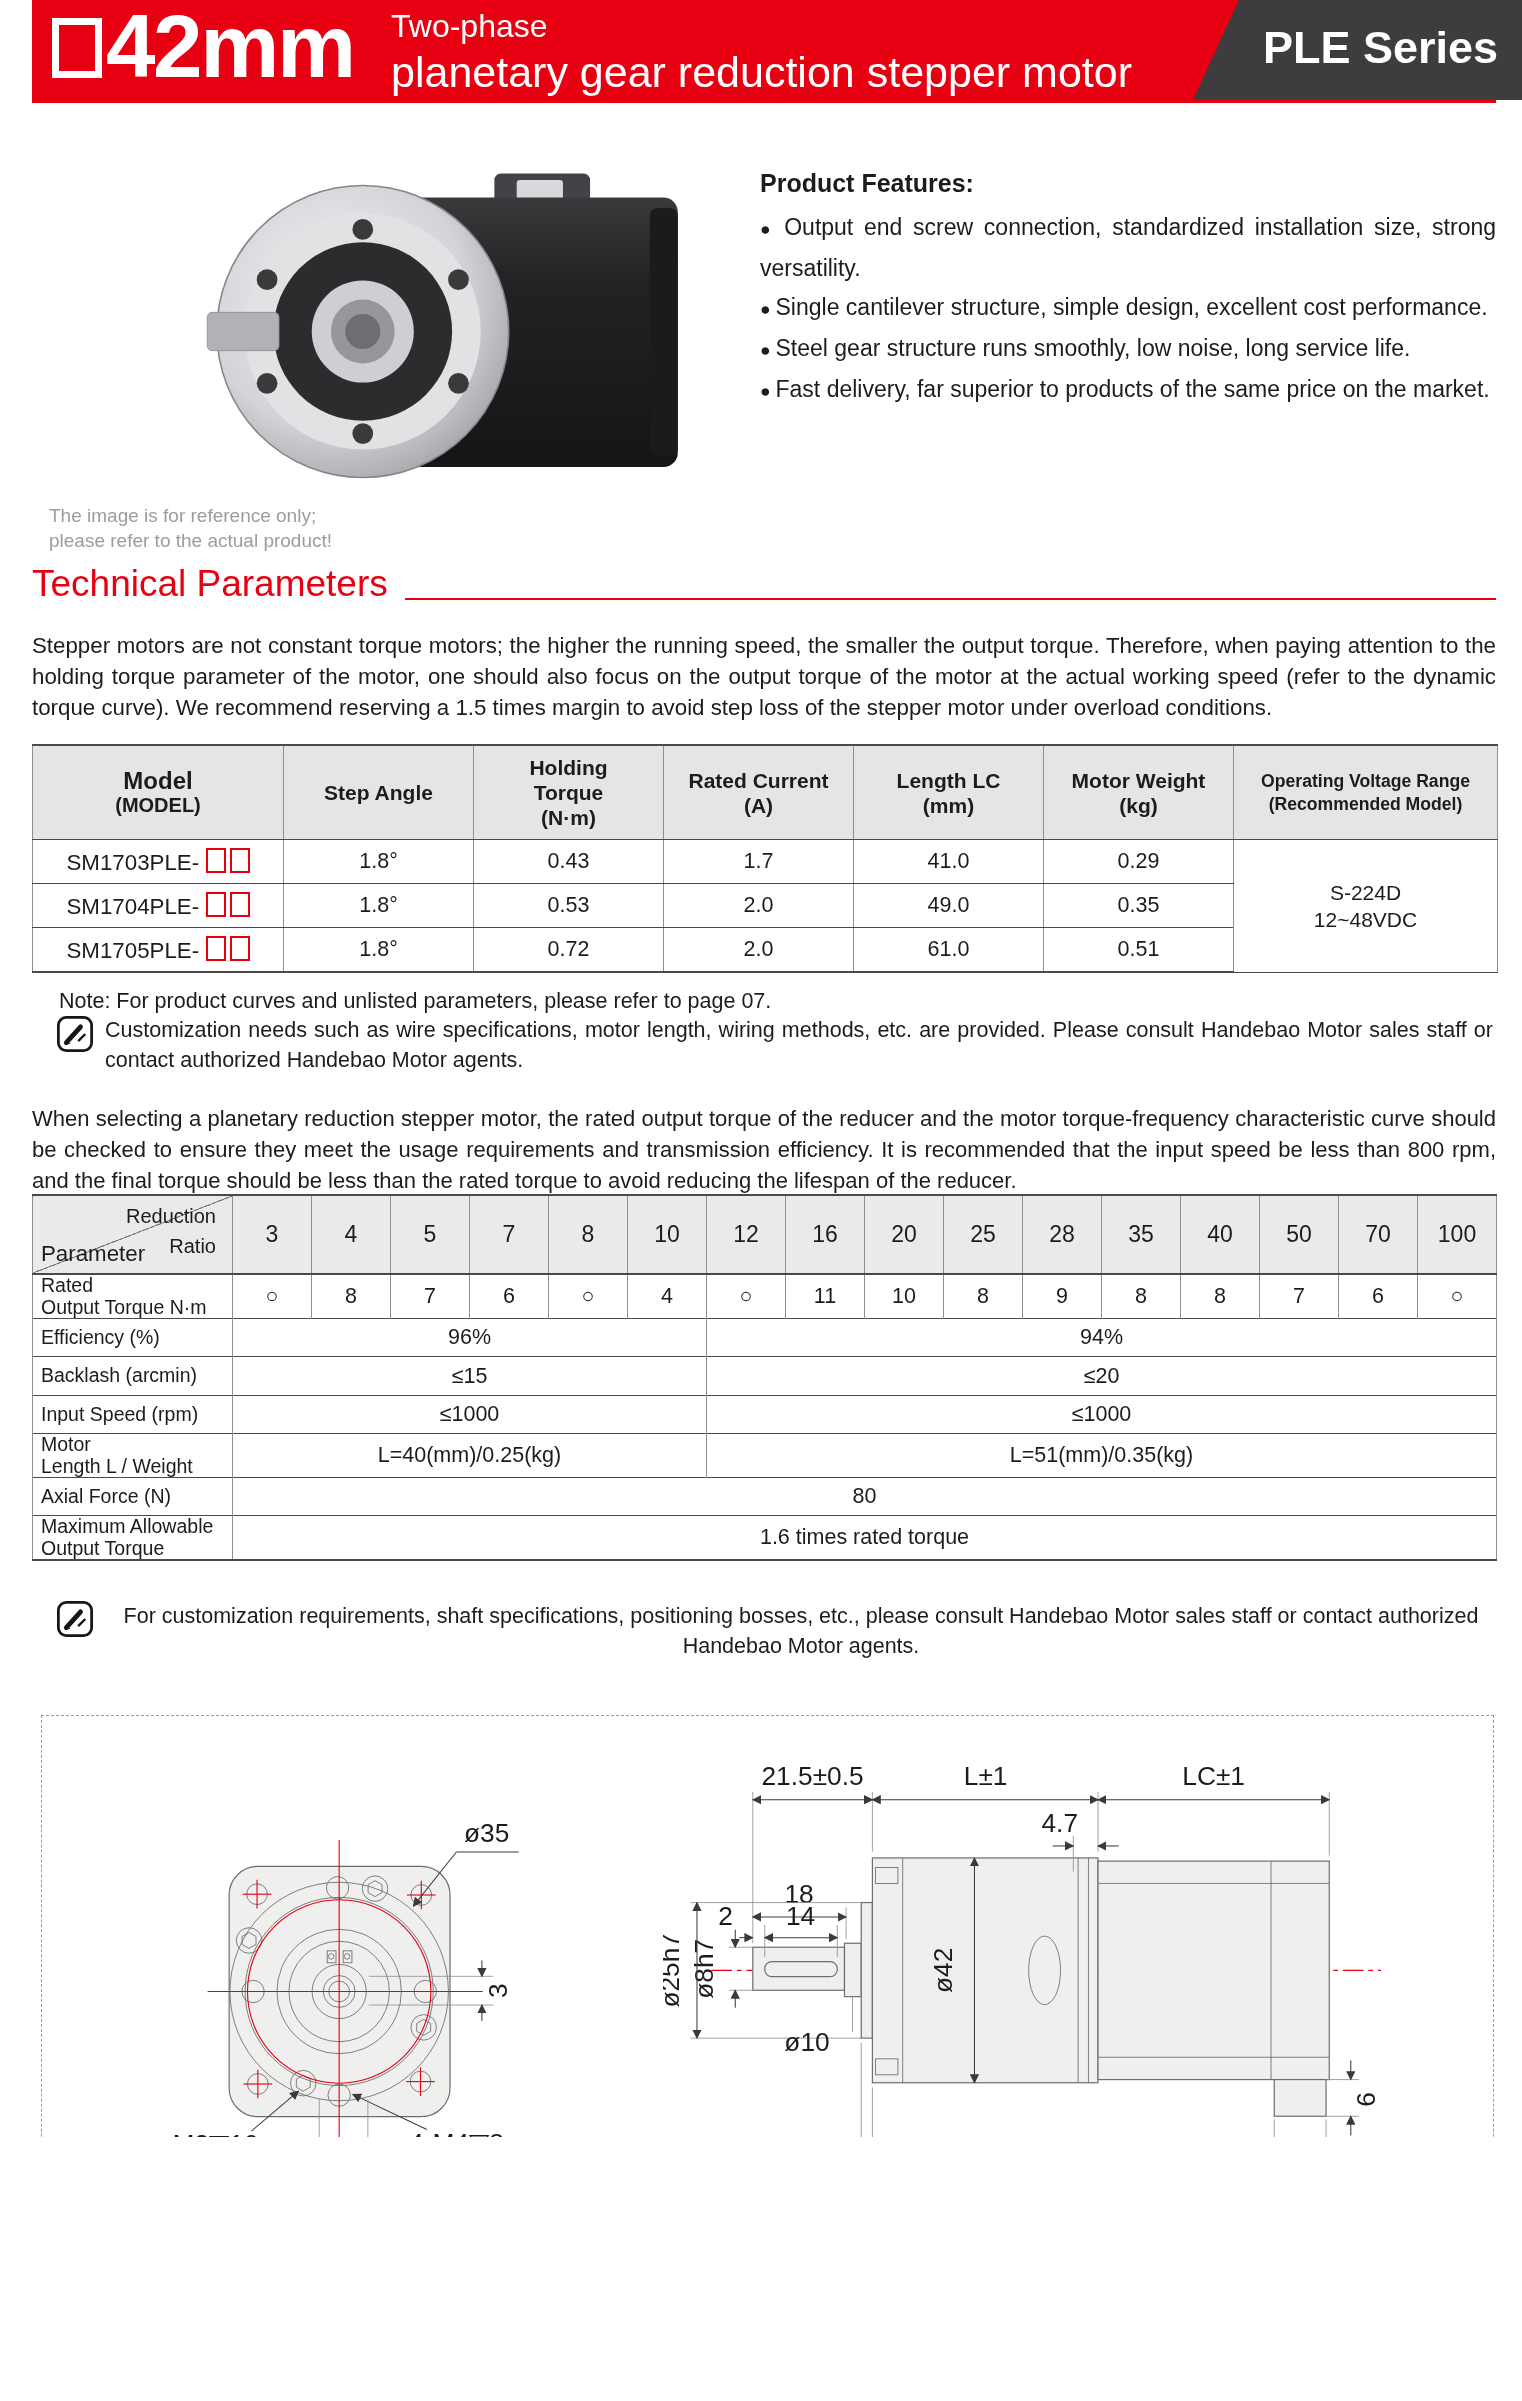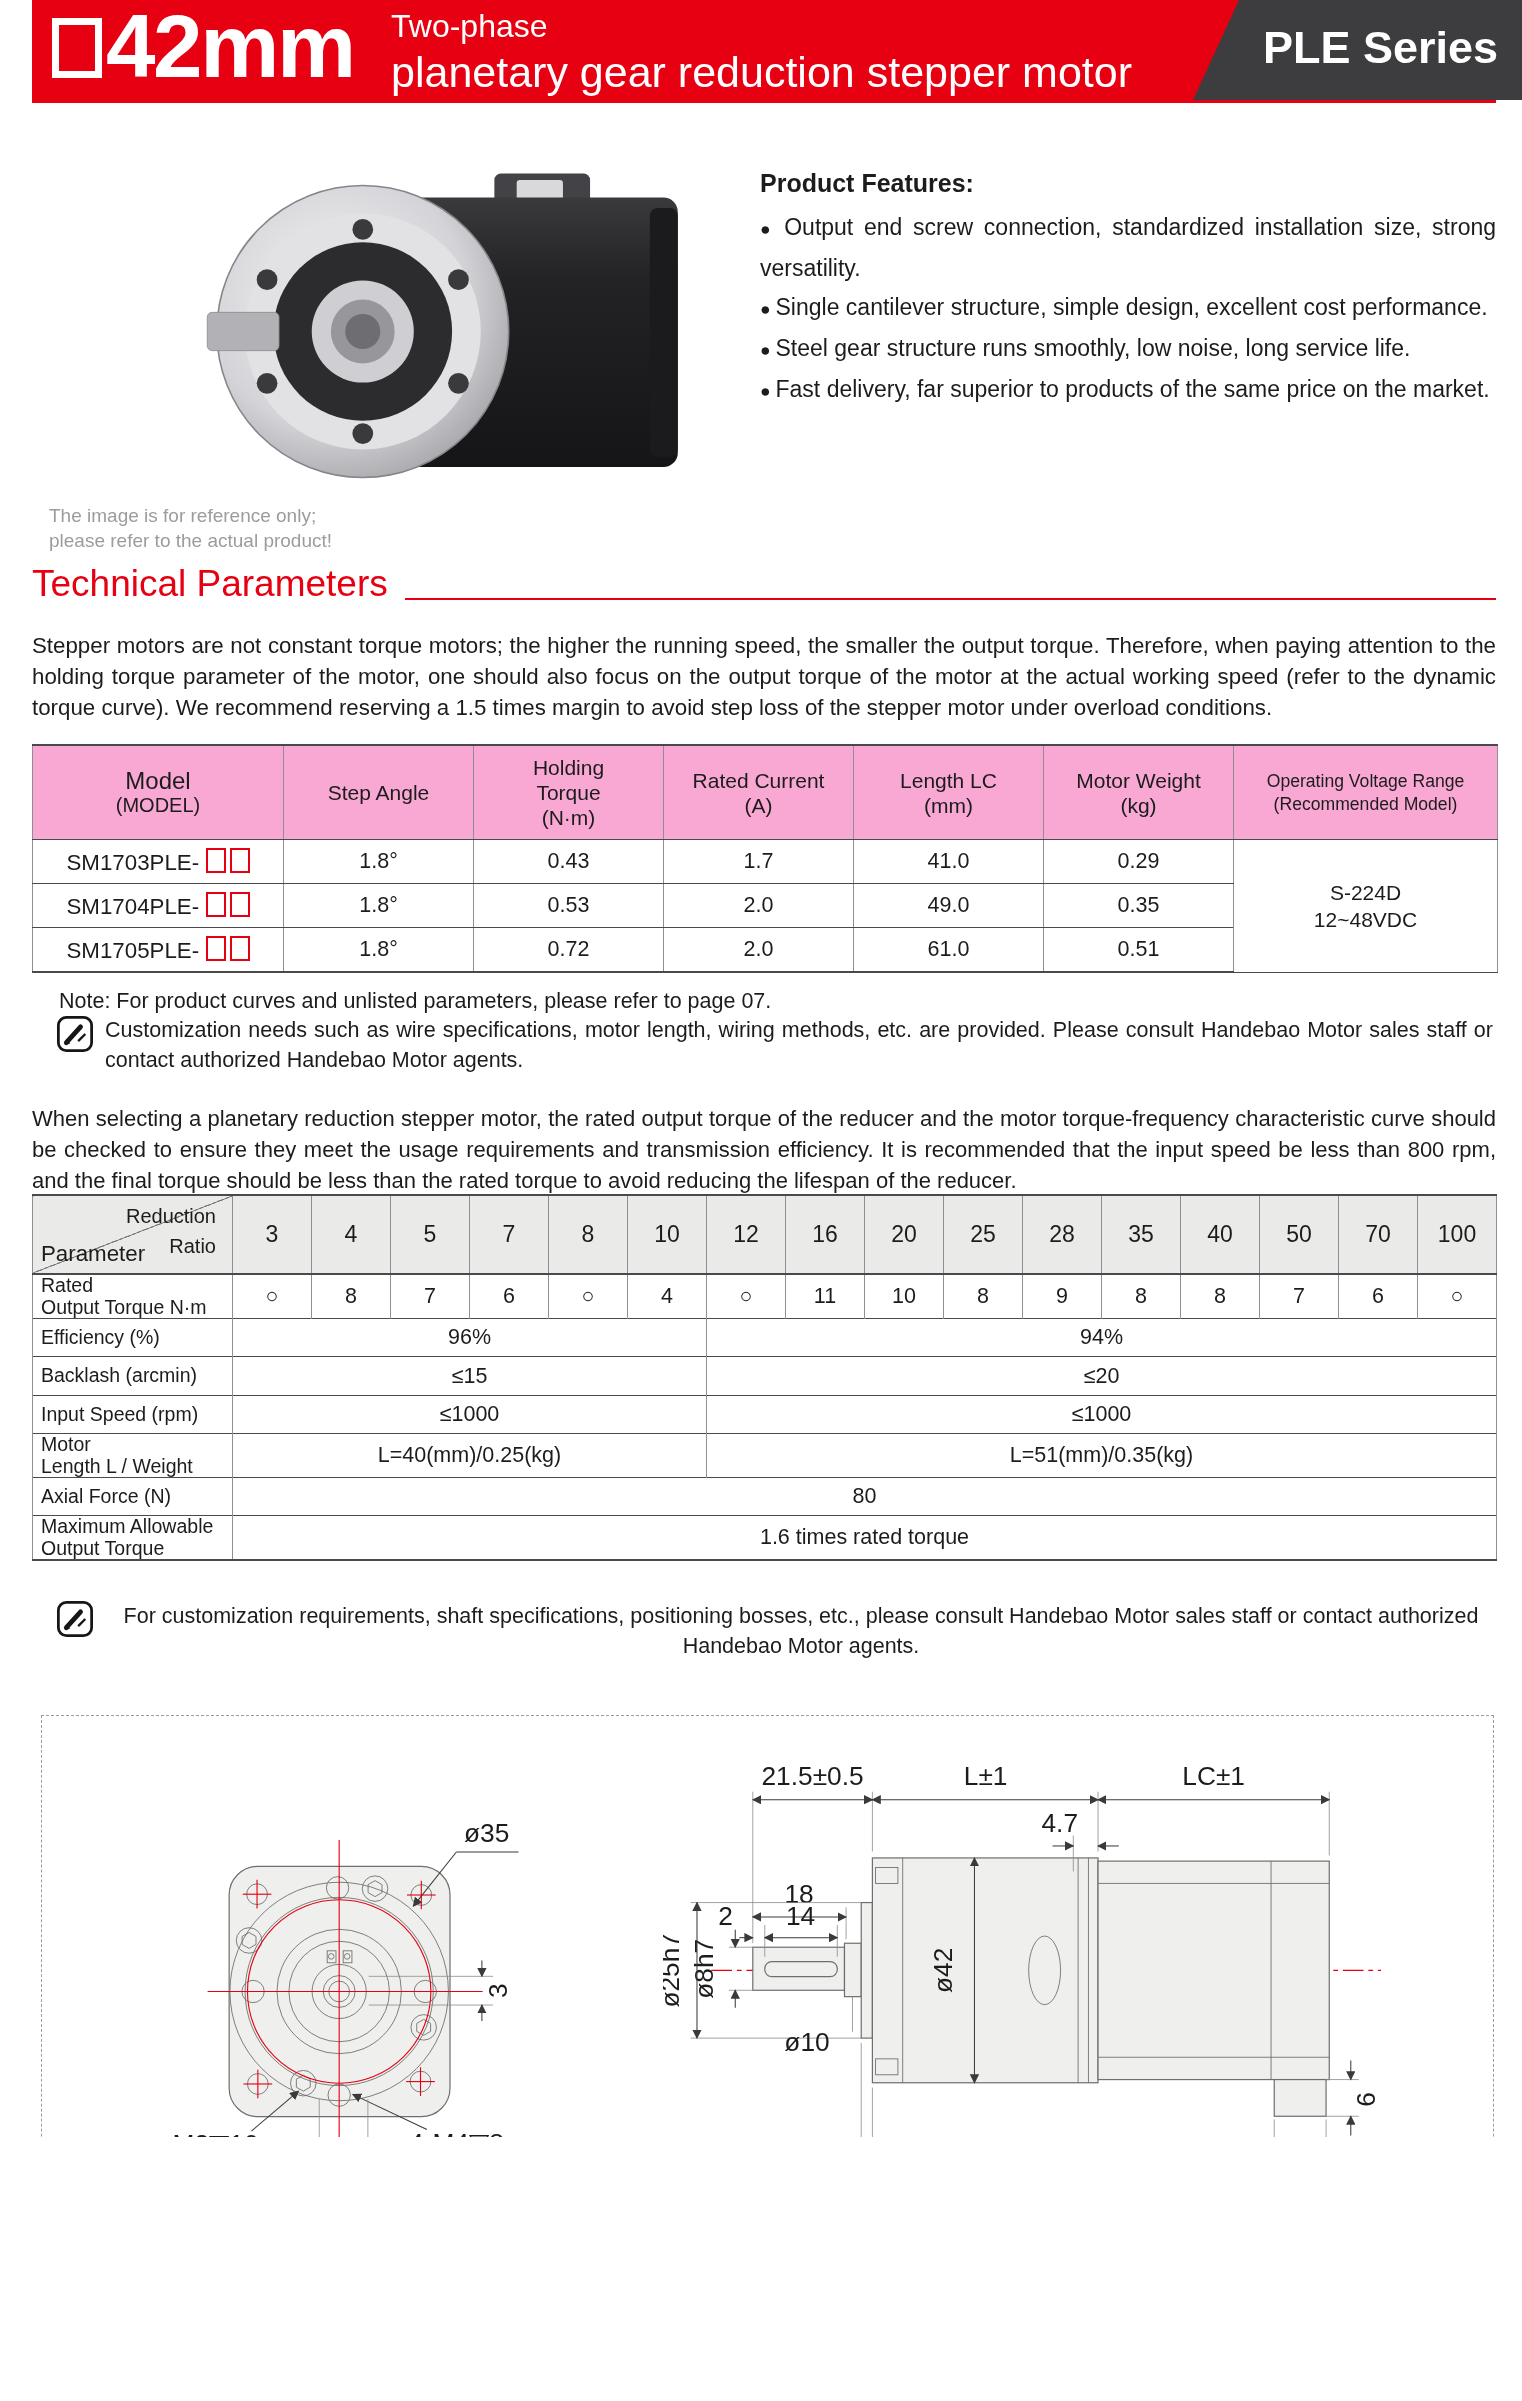--- a/index.html
+++ b/index.html
@@ -27,21 +27,21 @@
 
   
   .tech-title{left:32px;top:563px;font-size:37px;color:#e60012;}
   .tech-line{left:405px;top:598px;width:1091px;height:2.4px;background:#e60012;}
   .intro{left:32px;top:630px;width:1464px;font-size:22.3px;line-height:31px;text-align:justify;}
 
   
   .t1wrap{left:32px;top:744px;width:1464px;}
   table{border-collapse:collapse;table-layout:fixed;width:1464px;}
   .t1 th,.t1 td{border-left:0.8px solid #8f8f8f;border-right:0.8px solid #8f8f8f;text-align:center;vertical-align:middle;padding:0;}
-  .t1 thead th{background:#f9a8d4;height:93px;font-weight:normal;font-size:21px;line-height:25px;
+  .t1 thead th{background:#e5e5e5;height:93px;font-weight:bold;font-size:21px;line-height:25px;
                border-top:2.4px solid #4a4a4a;border-bottom:1.6px solid #4a4a4a;}
   .t1 tbody td{height:43px;font-size:21.5px;border-bottom:1.6px solid #4a4a4a;}
   .t1 tbody tr:last-child td{border-bottom:2.4px solid #4a4a4a;}
   .t1 .model-h1{font-size:24px;}
   .t1 .model-h2{font-size:20px;}
   .t1 .volt-h{font-size:17.6px;line-height:22.3px;}
   .t1 td.model-cell{font-size:22.3px;}
   .t1 td.volt-cell{font-size:21px;line-height:27px;}
   .red-sq{display:inline-block;width:16px;height:21px;border:2.4px solid #e60012;vertical-align:-3.2px;}
   .red-sq.first{margin-left:6.4px;margin-right:4px;}

